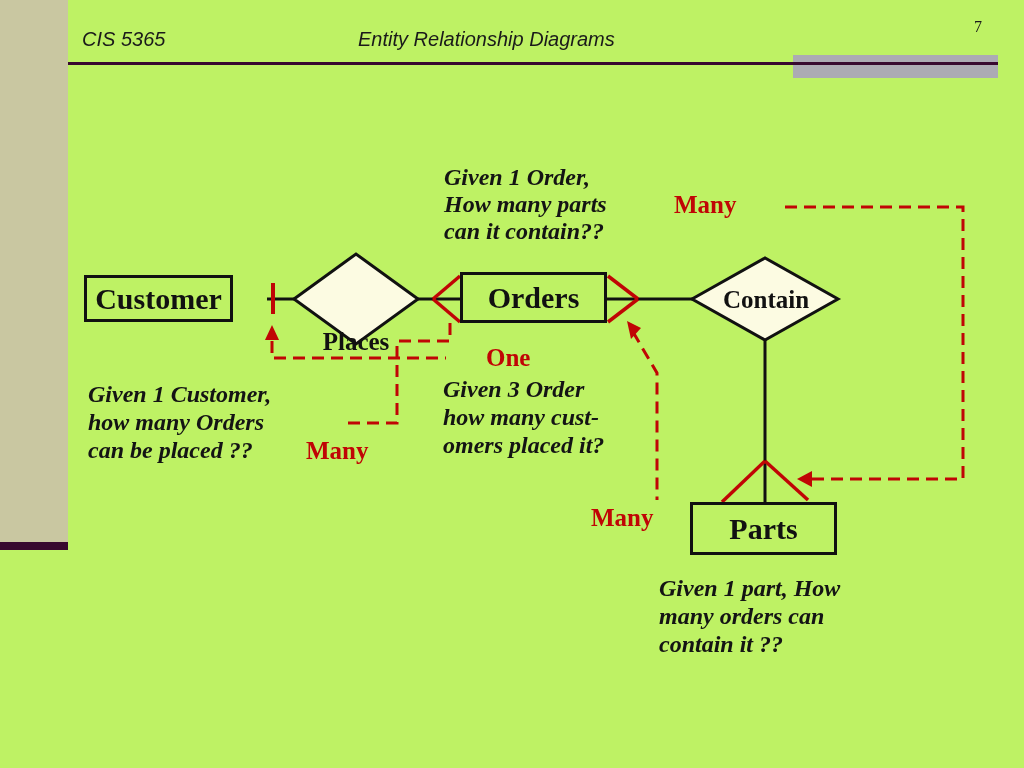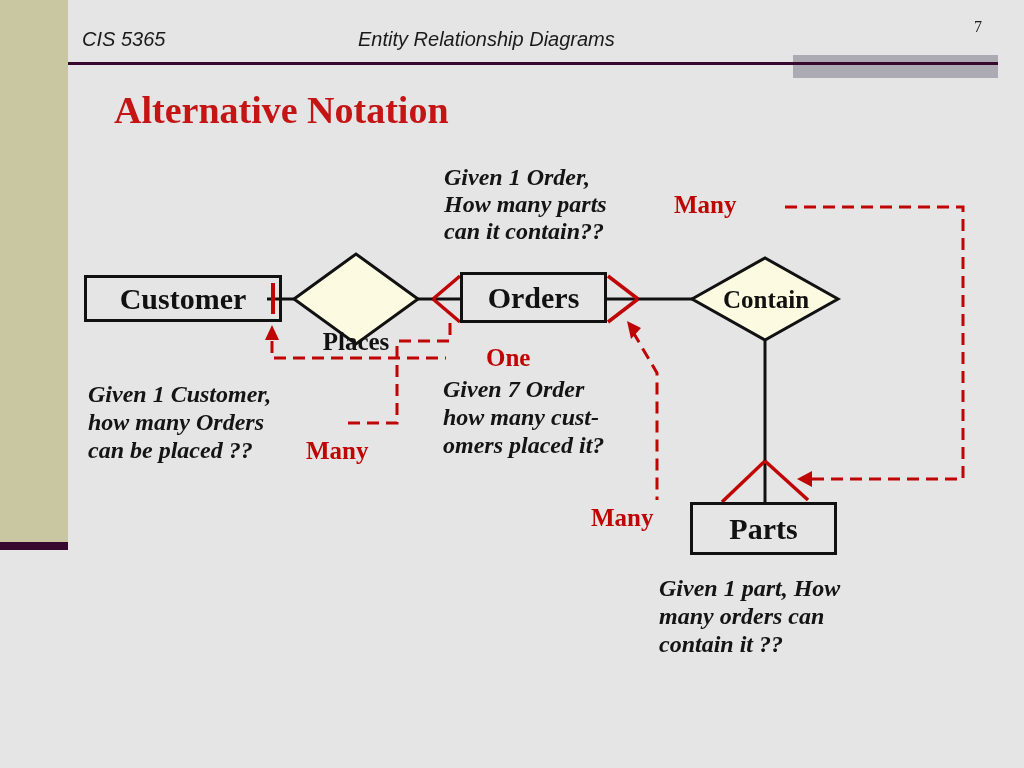--- a/index.html
+++ b/index.html
@@ -1,18 +1,18 @@
 <!DOCTYPE html>
 <html><head>
 <meta charset="utf-8">
 <style>
   html,body{margin:0;padding:0;}
   .slide{
     position:relative;width:1024px;height:768px;overflow:hidden;
-    background:#e5e5e5;font-family:"Liberation Serif",serif;
+    background:#bef264;font-family:"Liberation Serif",serif;
   }
   
   .sidebar{position:absolute;left:0;top:0;width:68px;height:542px;background:#c9c7a1;}
   .sidebar-underline{position:absolute;left:0;top:542px;width:68px;height:8px;background:#38092f;}
   
   .hdr-course{position:absolute;left:82px;top:28px;font:italic 20px "Liberation Sans",sans-serif;color:#1a1a1a;}
   .hdr-subject{position:absolute;left:358px;top:28px;font:italic 20px "Liberation Sans",sans-serif;color:#1a1a1a;}
   .hdr-page{position:absolute;left:974px;top:18px;font:16px "Liberation Serif",serif;color:#1a1a1a;}
   .hdr-graybox{position:absolute;left:793px;top:55px;width:205px;height:23px;background:#acabb4;}
   .hdr-rule{position:absolute;left:68px;top:62px;width:930px;height:3px;background:#38092f;}
@@ -22,21 +22,21 @@
     font-weight:bold;font-size:38px;color:#c41414;letter-spacing:0px;
   }
   
   .canvas{position:absolute;left:0;top:0;width:1024px;height:768px;}
   
   .entity{
     position:absolute;border:3px solid #111;box-sizing:border-box;
     display:flex;align-items:center;justify-content:center;
     font-weight:bold;font-size:30px;color:#111;background:transparent;
   }
-  .entity.customer{left:84px;top:275px;width:198px;height:47px;}
+  .entity.customer{left:84px;top:275px;width:149px;height:47px;}
   .entity.orders{left:460px;top:272px;width:147px;height:51px;}
   .entity.parts{left:690px;top:502px;width:147px;height:53px;}
   
   .diamond-label{
     position:absolute;transform:translate(-50%,-50%);
     font-weight:bold;font-size:25px;color:#111;white-space:nowrap;
   }
   .diamond-label.places{left:356px;top:298px;margin-top:44px;}
   .diamond-label.contain{left:766px;top:300px;}
   
@@ -64,21 +64,20 @@
 
   <div class="sidebar"></div>
   <div class="sidebar-underline"></div>
 
   <div class="hdr-course">CIS 5365</div>
   <div class="hdr-subject">Entity Relationship Diagrams</div>
   <div class="hdr-page">7</div>
   <div class="hdr-graybox"></div>
   <div class="hdr-rule"></div>
 
-  <div class="slide-title">Alternative Notation</div>
 
   <svg class="canvas" width="1024" height="768" viewBox="0 0 1024 768">
 
     <g stroke="#111" stroke-width="3" fill="none">
       <line x1="267" y1="299" x2="296" y2="299"></line>
       <line x1="416" y1="299" x2="460" y2="299"></line>
       <line x1="607" y1="299" x2="694" y2="299"></line>
       <line x1="765" y1="338" x2="765" y2="503"></line>
     </g>
 
@@ -132,20 +131,20 @@
   <div class="card-label one">One</div>
   <div class="card-label many-left">Many</div>
   <div class="card-label many-mid">Many</div>
 
   <div class="question order-parts">Given 1 Order,
 How many parts
 can it contain??</div>
   <div class="question customer-orders">Given 1 Customer,
 how many Orders
 can be placed ??</div>
-  <div class="question order-customers">Given 7 Order
+  <div class="question order-customers">Given 3 Order
 how many cust-
 omers placed it?</div>
   <div class="question part-orders">Given 1 part, How
 many orders can
 contain it ??</div>
 
 </div>
 
 </body></html>

